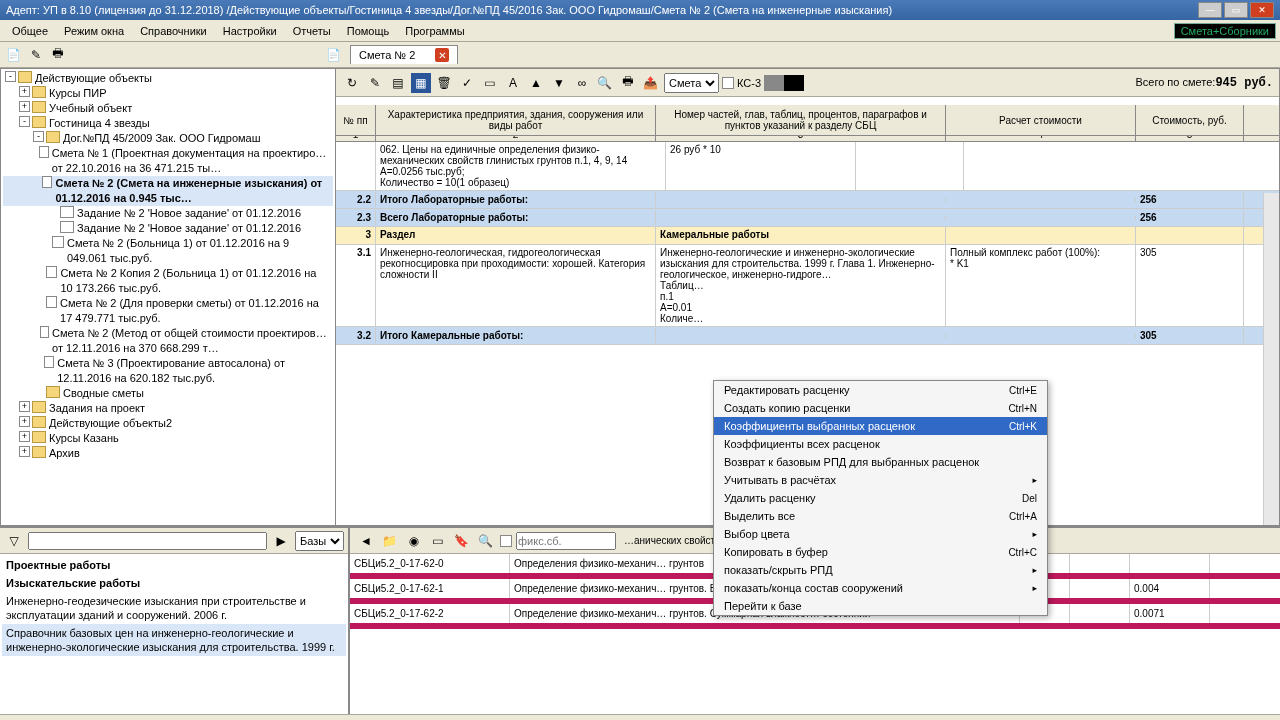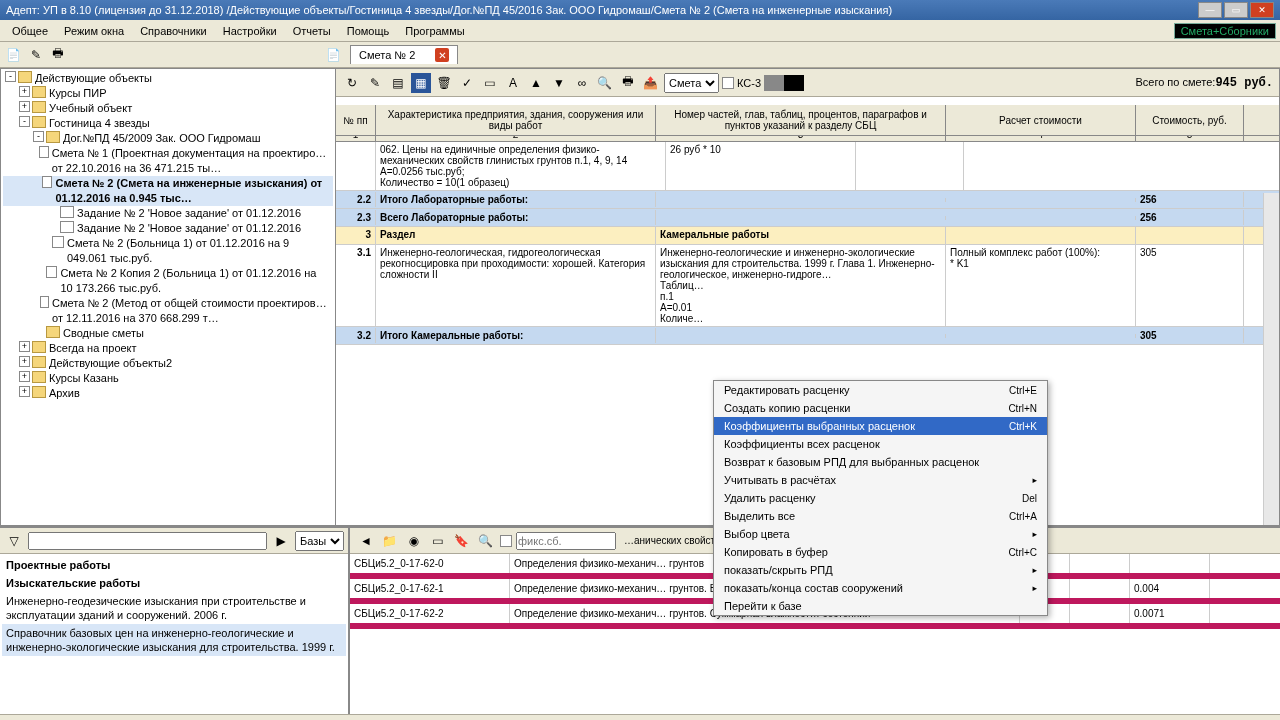--- a/index.html
+++ b/index.html
@@ -175,33 +175,45 @@
         <div class="tree-item">
           <span class="tree-indent" style="width:42px"></span>
           <span style="width:13px;display:inline-block"></span>
           <span class="tree-icon doc-icon"></span>
           <span style="white-space:normal">Смета № 2 Копия 2 (Больница 1)  от 01.12.2016 на 10 173.266 тыс.руб.</span>
         </div>
         <div class="tree-item">
           <span class="tree-indent" style="width:42px"></span>
           <span style="width:13px;display:inline-block"></span>
           <span class="tree-icon doc-icon"></span>
+          <span style="white-space:normal">Смета № 2 (Для проверки сметы)  от 01.12.2016 на 17 479.771 тыс.руб.</span>
+        </div>
+        <div class="tree-item">
+          <span class="tree-indent" style="width:42px"></span>
+          <span style="width:13px;display:inline-block"></span>
+          <span class="tree-icon doc-icon"></span>
           <span style="white-space:normal">Смета № 2 (Метод от общей стоимости проектиров…   от 12.11.2016 на 370 668.299 т…</span>
         </div>
         <div class="tree-item">
+          <span class="tree-indent" style="width:42px"></span>
+          <span style="width:13px;display:inline-block"></span>
+          <span class="tree-icon doc-icon"></span>
+          <span style="white-space:normal">Смета № 3 (Проектирование автосалона)  от 12.11.2016 на 620.182 тыс.руб.</span>
+        </div>
+        <div class="tree-item">
           <span class="tree-indent" style="width:28px"></span>
           <span style="width:13px;display:inline-block"></span>
           <span class="tree-icon folder-icon"></span>
           <span style="white-space:normal">Сводные сметы</span>
         </div>
         <div class="tree-item">
           <span class="tree-indent" style="width:14px"></span>
           <span class="tree-toggle">+</span>
           <span class="tree-icon folder-icon"></span>
-          <span style="white-space:normal">Всегда на проект</span>
+          <span style="white-space:normal">Задания на проект</span>
         </div>
         <div class="tree-item">
           <span class="tree-indent" style="width:14px"></span>
           <span class="tree-toggle">+</span>
           <span class="tree-icon folder-icon"></span>
           <span style="white-space:normal">Действующие объекты2</span>
         </div>
         <div class="tree-item">
           <span class="tree-indent" style="width:14px"></span>
           <span class="tree-toggle">+</span>

